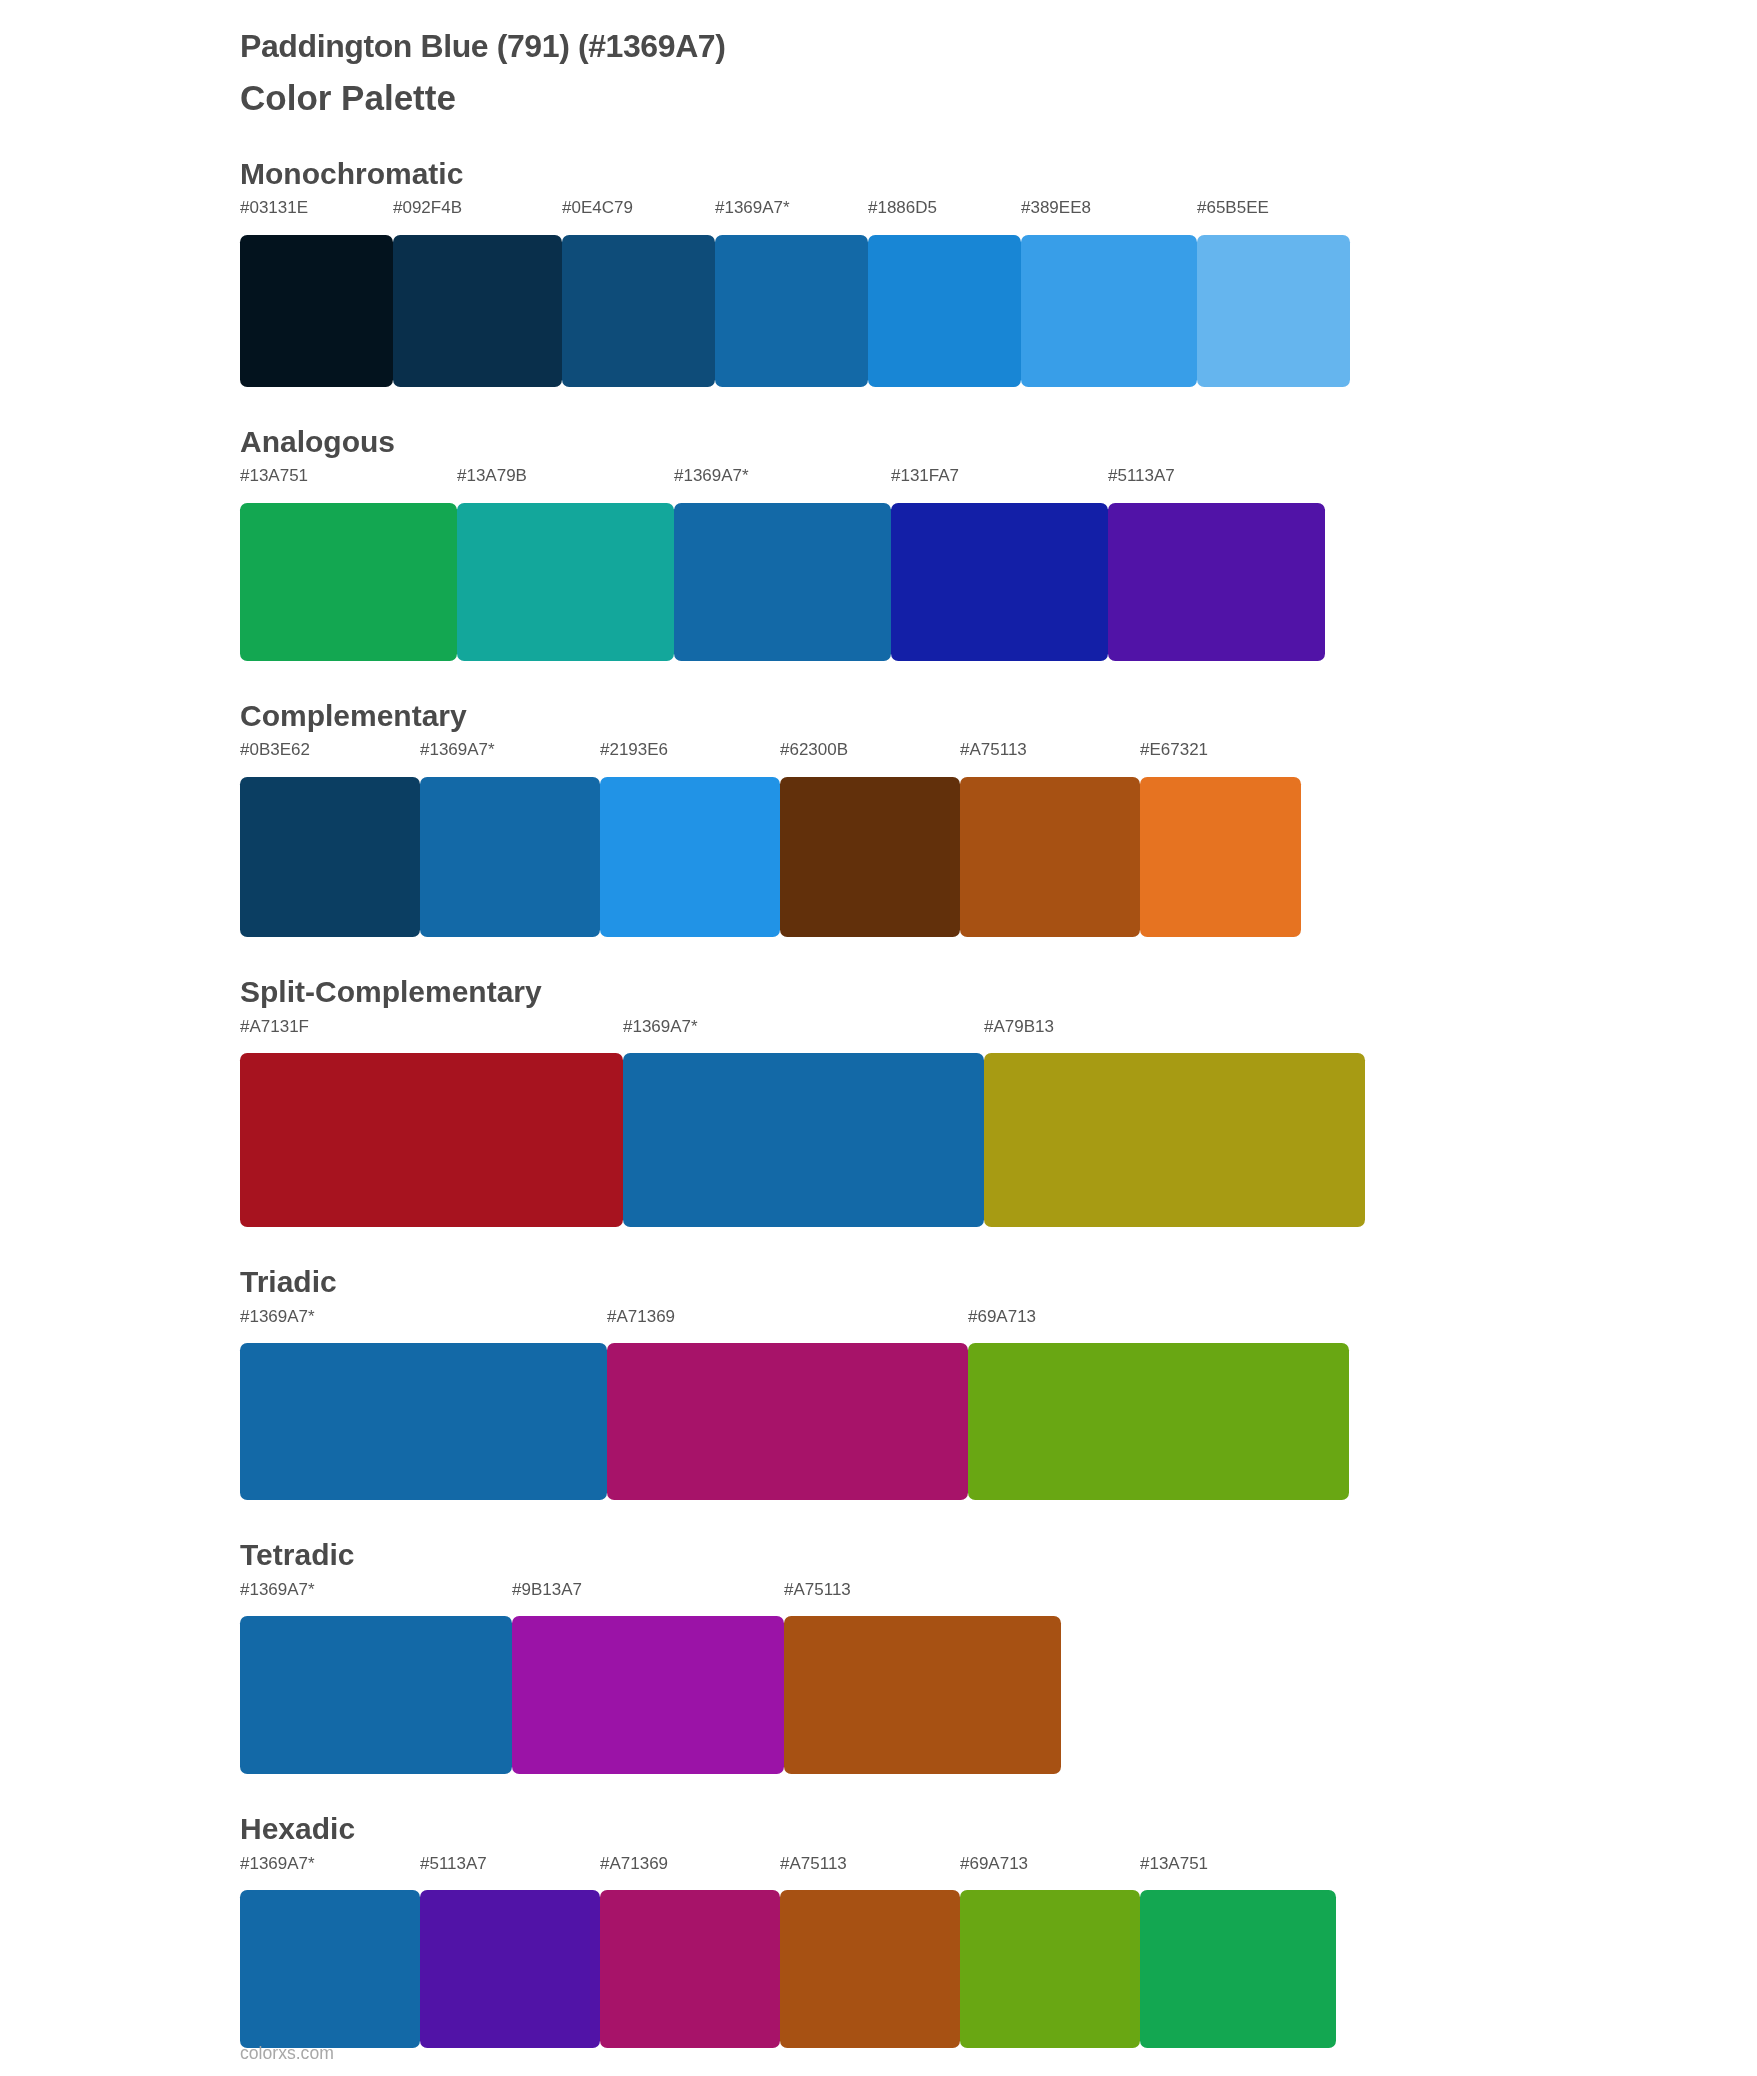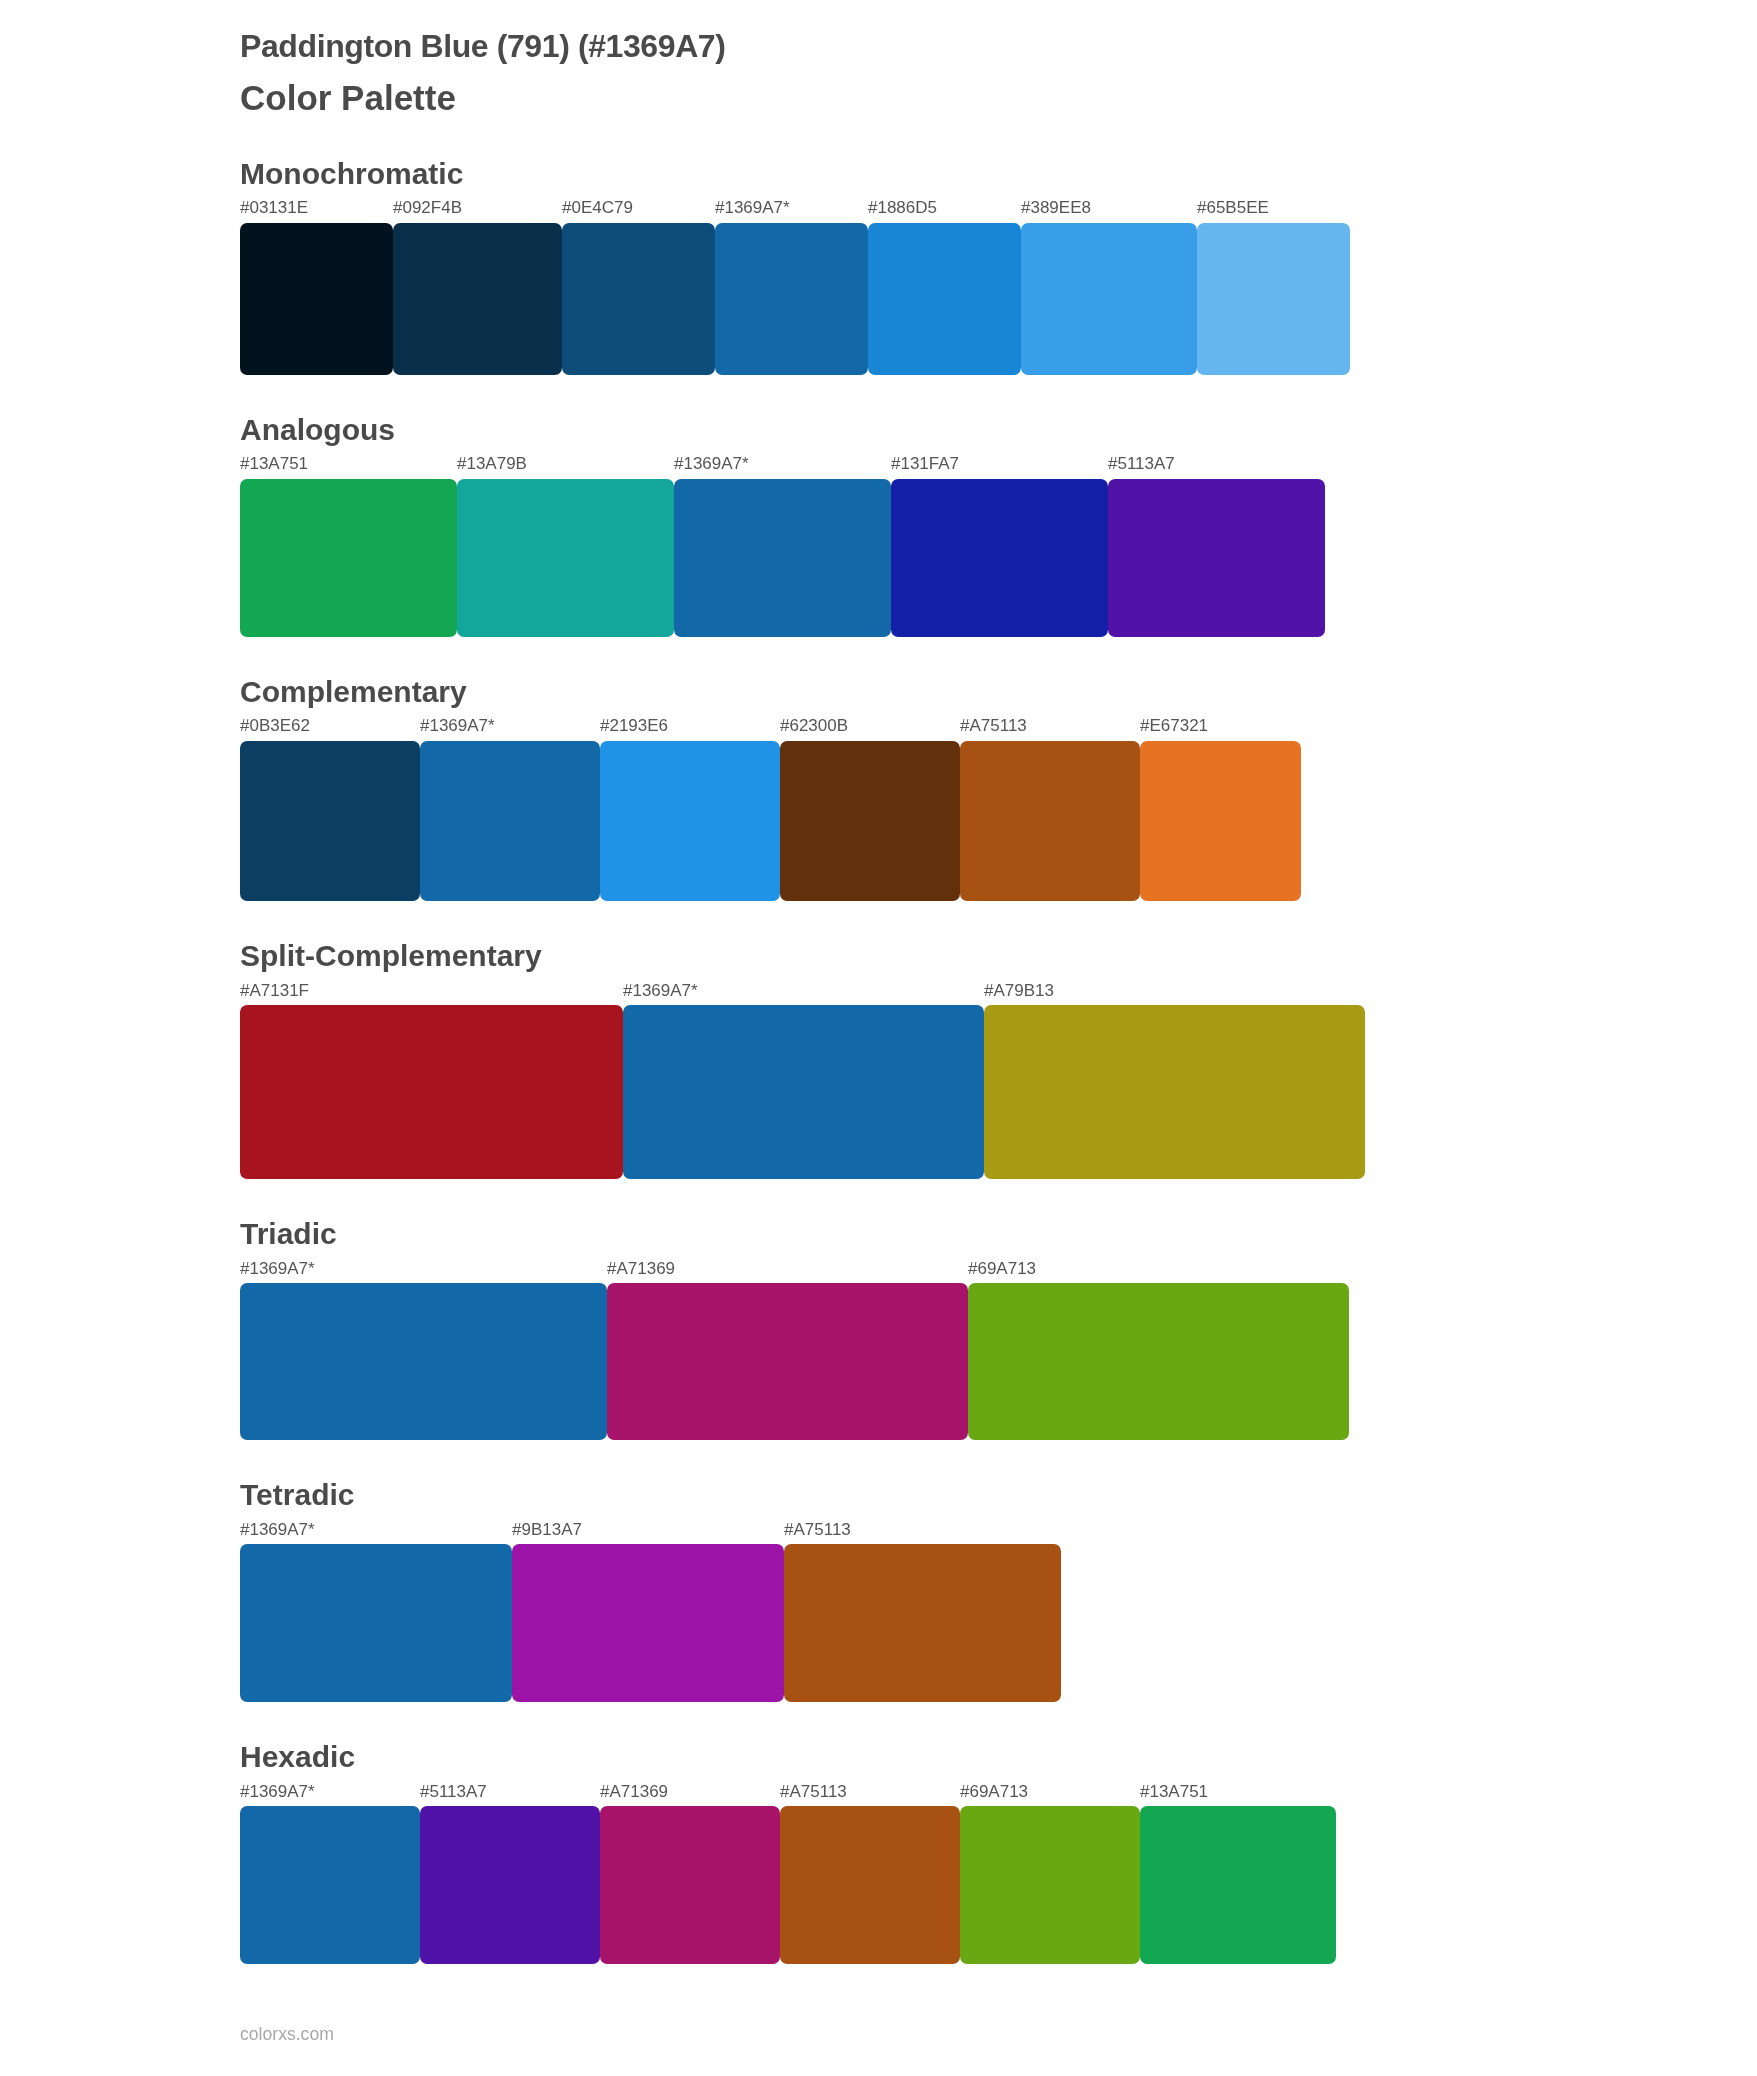--- a/index.html
+++ b/index.html
@@ -49,30 +49,30 @@
     align-items: flex-start;
   }
   .swatch {
     position: relative;
     box-sizing: border-box;
   }
   .swatch-label {
     font-size: 17px;
     color: #555555;
     line-height: 1.25;
-    padding-bottom: 4px;
+    padding-bottom: 16px;
     white-space: nowrap;
   }
   .swatch-block {
     border-radius: 7.2px;
   }
   .footer {
     position: absolute;
     left: 240px;
-    bottom: 32px;
+    bottom: 13px;
     font-size: 17.6px;
     color: #a8a8a8;
   }
   
   .mono .swatch-block   { height: 152px; }
   .ana .swatch-block    { height: 158px; }
   .comp .swatch-block   { height: 160px; }
   .split .swatch-block  { height: 174px; }
   .tri .swatch-block    { height: 157px; }
   .tet .swatch-block    { height: 158px; }

